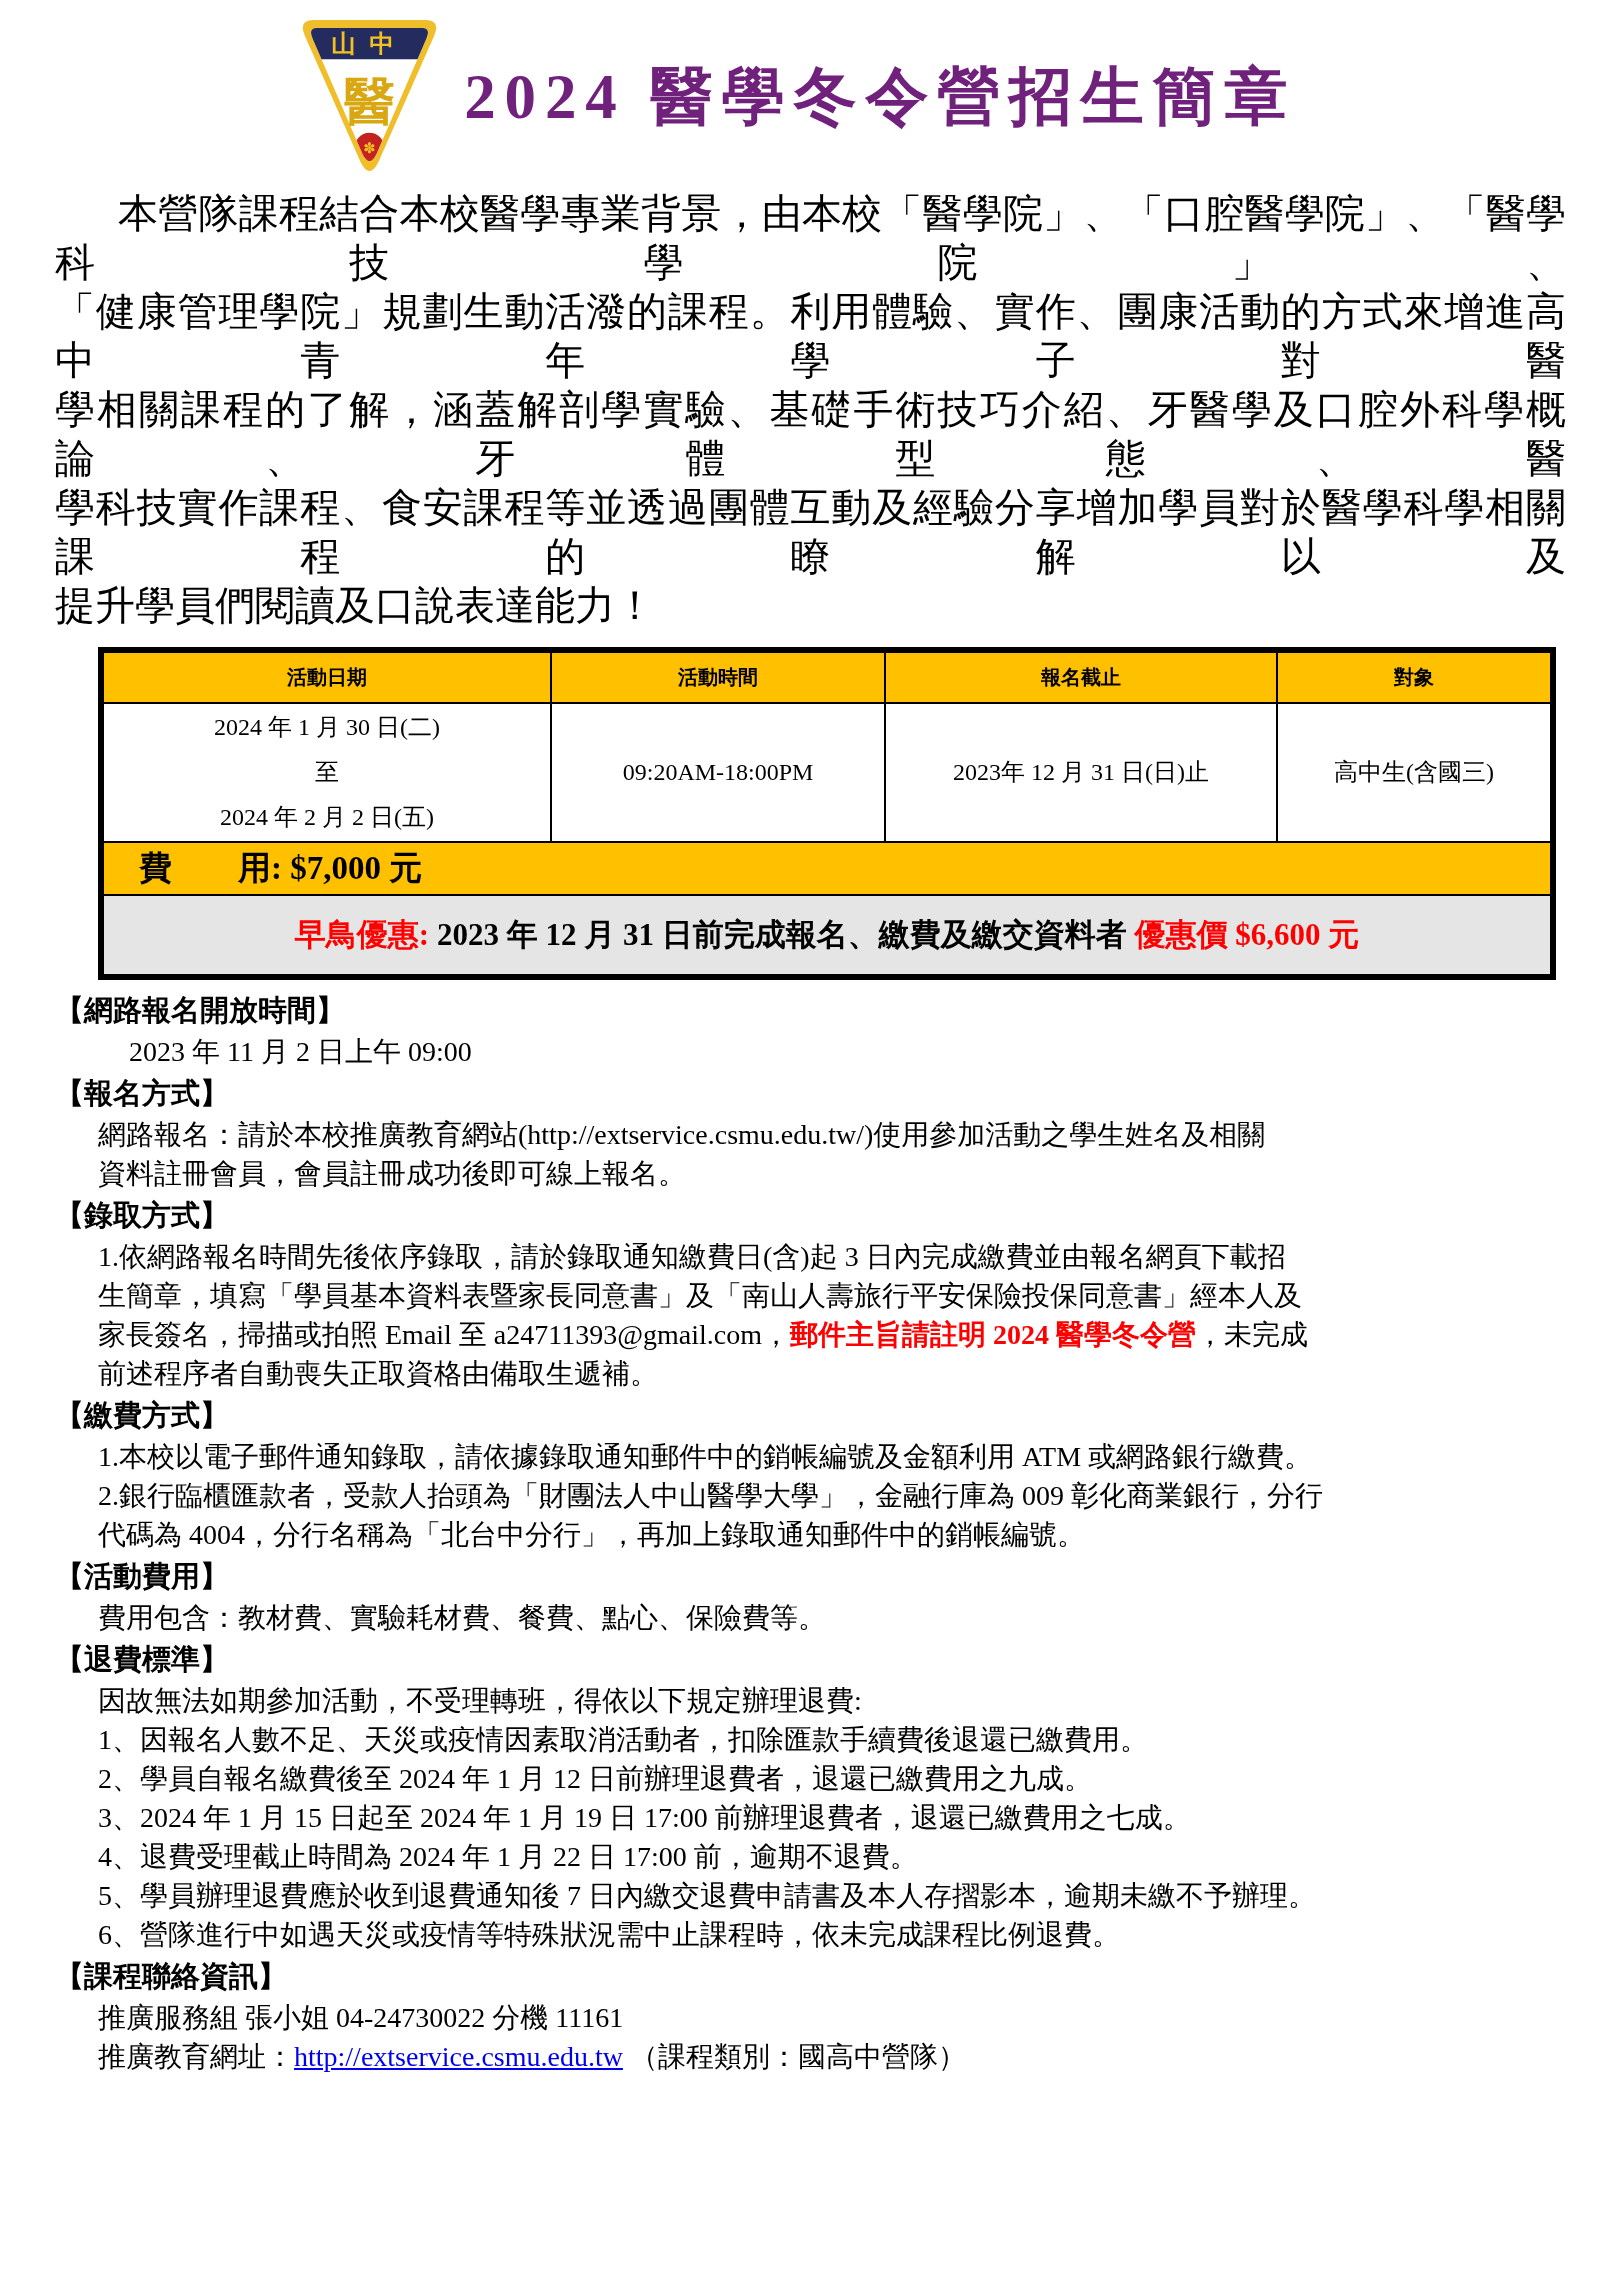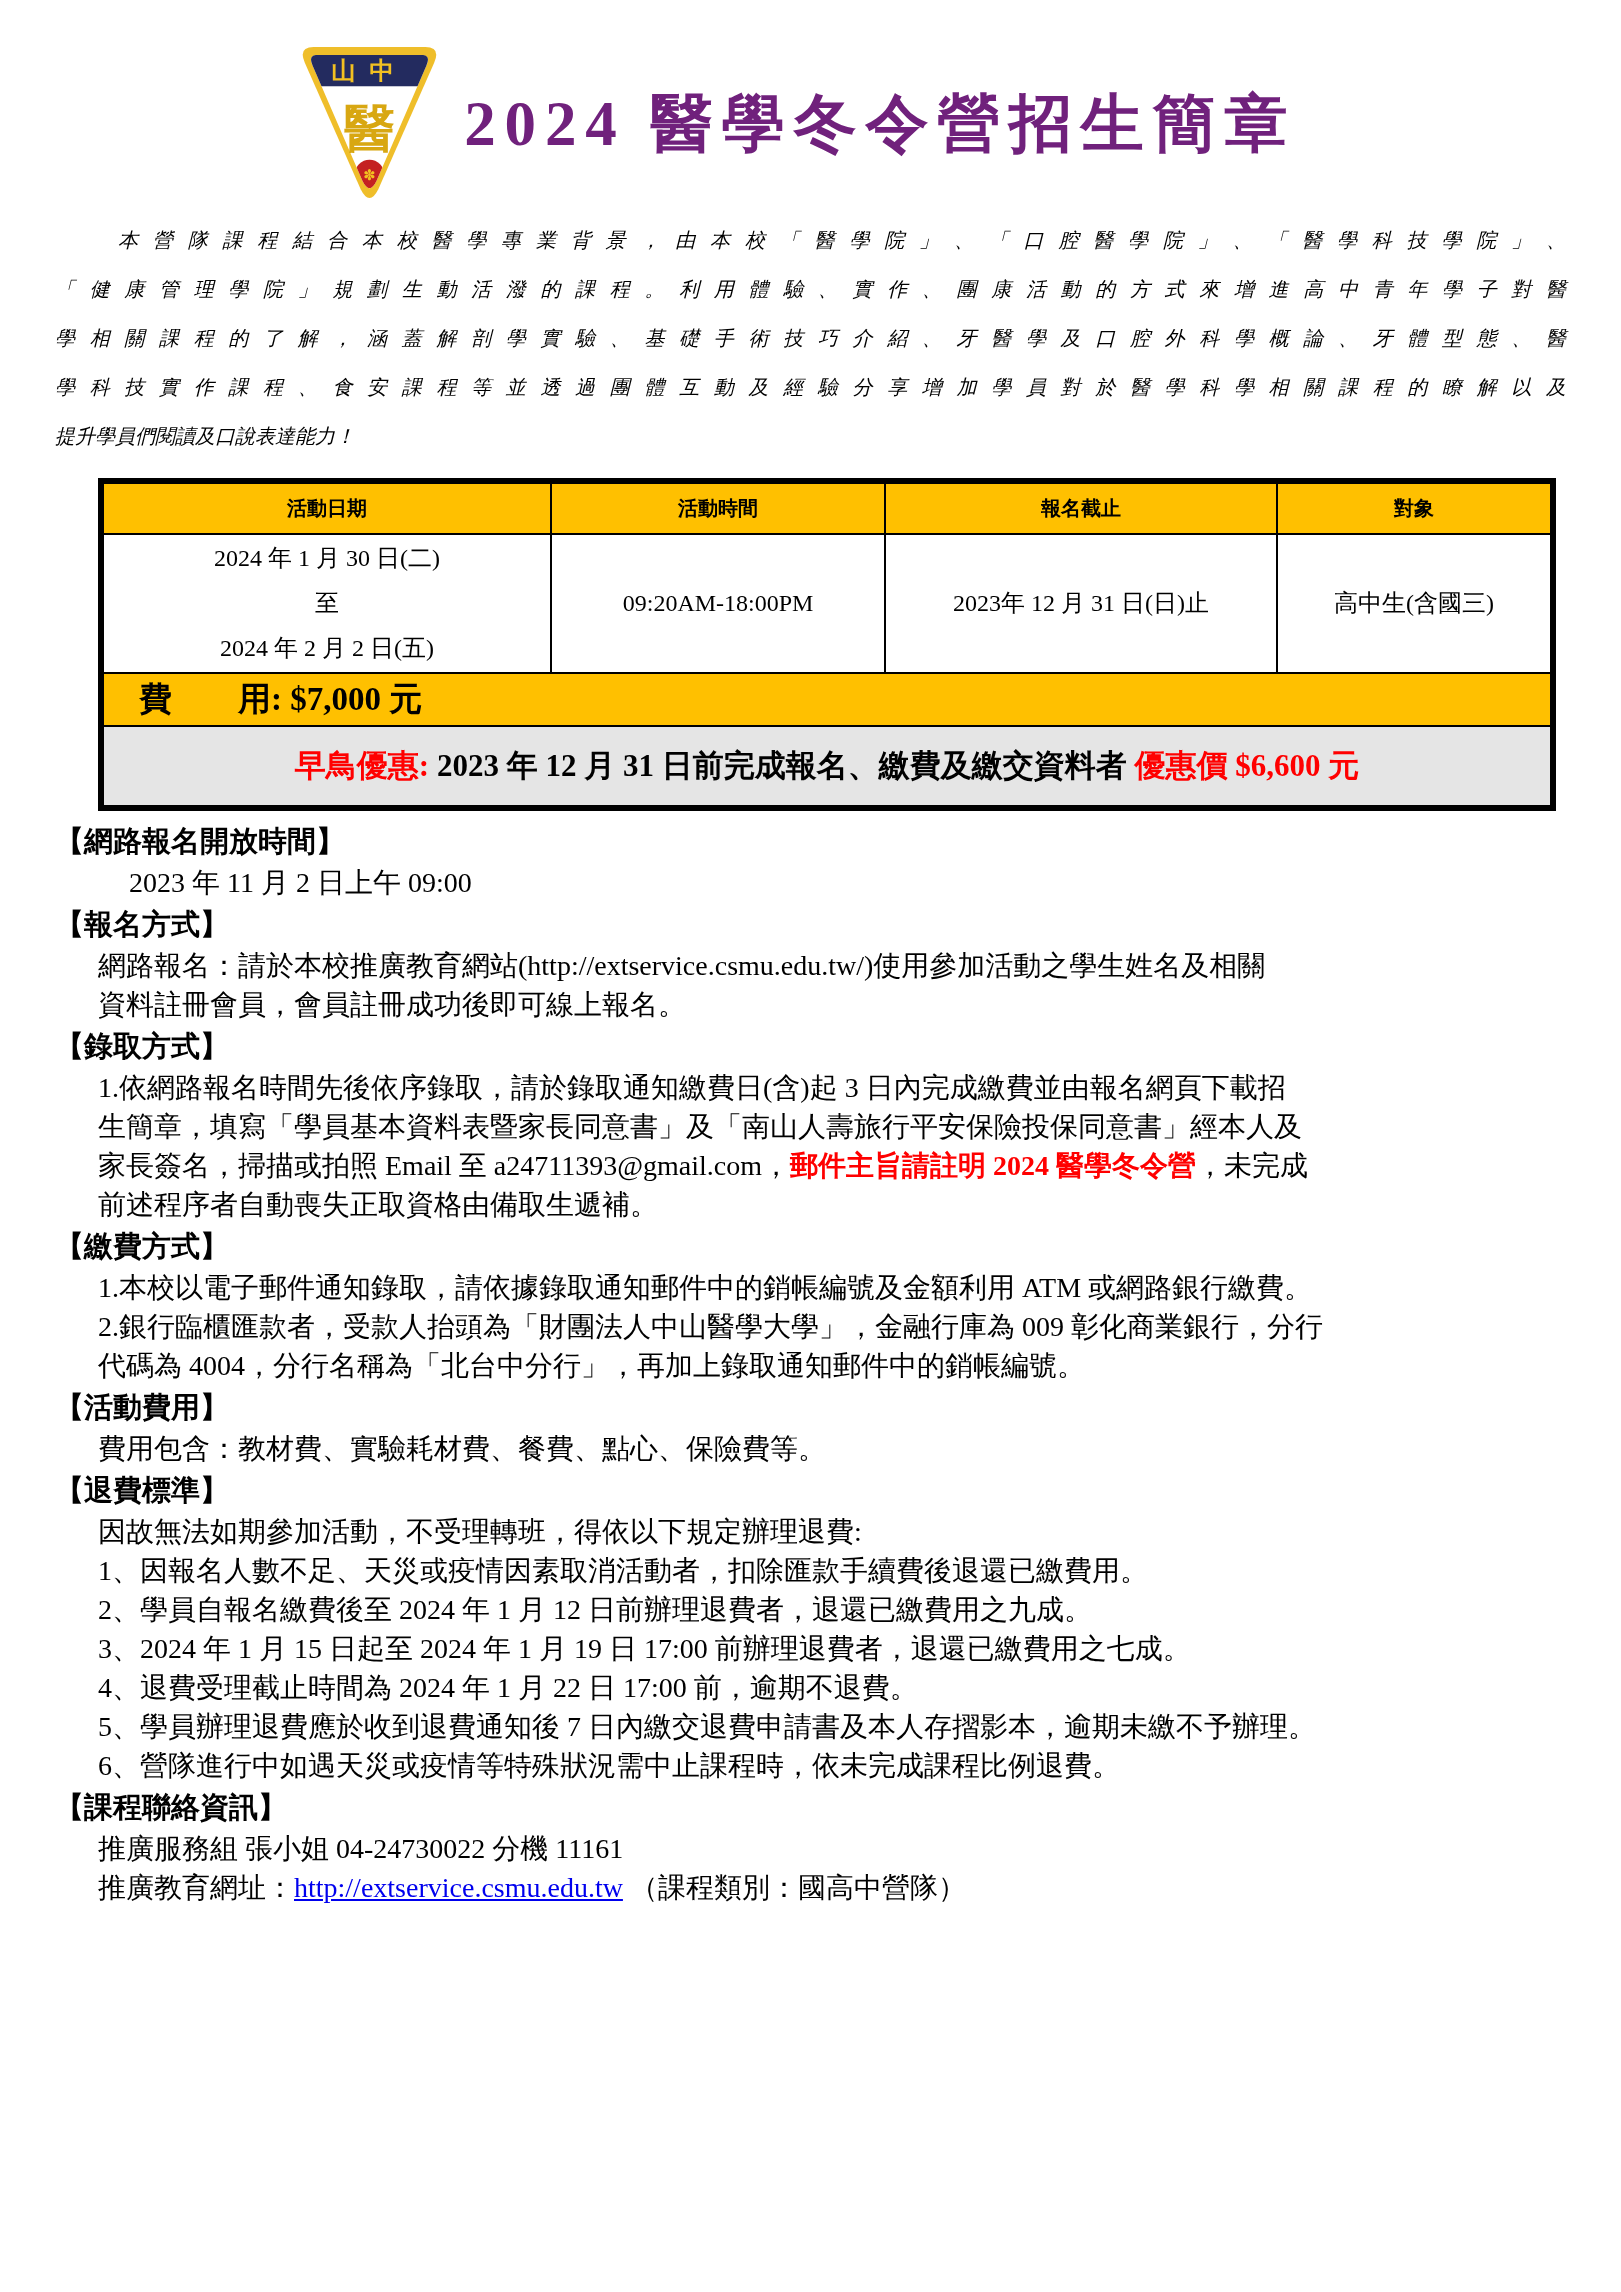--- a/index.html
+++ b/index.html
@@ -3,36 +3,36 @@
 <meta charset="utf-8">
 <style>
   * { box-sizing: border-box; }
   html, body { margin: 0; padding: 0; background: #ffffff; }
   body {
     width: 1621px; height: 2293px;
     font-family: "Liberation Serif", "DejaVu Serif", serif;
     color: #000;
     position: relative;
   }
-  .page { padding: 39px 55px 0 55px; }
+  .page { padding: 12px 55px 0 55px; }
 
   
   .hdr {
     display: flex; align-items: center; justify-content: center;
     gap: 21.6px; margin-left: -29px; height: 169px;
   }
   .logo { width: 147px; height: 161px; flex: 0 0 auto; }
   .doc-title {
     font-size: 63px; font-weight: bold;
     color: var(--purple, #70217C);
     letter-spacing: 8.8px; white-space: nowrap;
   }
 
   
-  .intro { margin-top: 7.8px; font-size: 20px; line-height: 49px; font-style: italic; }
+  .intro { margin-top: 7.8px; font-size: 40px; line-height: 49px; }
   .intro-line { text-align: justify; text-align-last: justify; }
   .intro-line.first { text-indent: 63px; }
   .intro-line.last { text-align-last: left; }
 
   
   table.info {
     border-collapse: collapse; table-layout: fixed;
     width: 1458px; margin: 17.6px 0 0 43px;
     border: 6.9px solid #000;
   }

